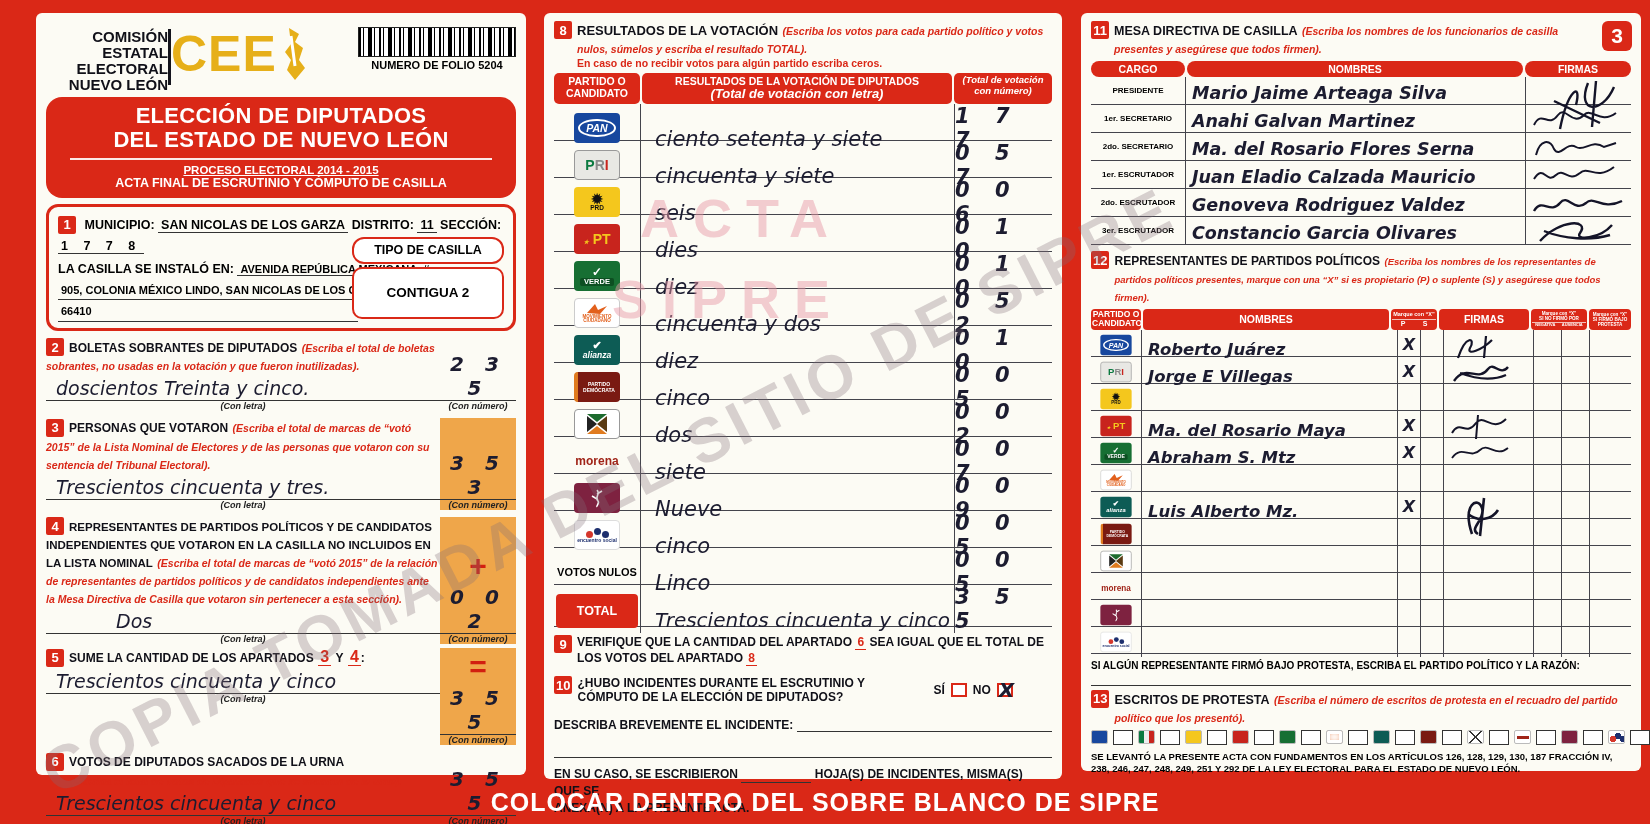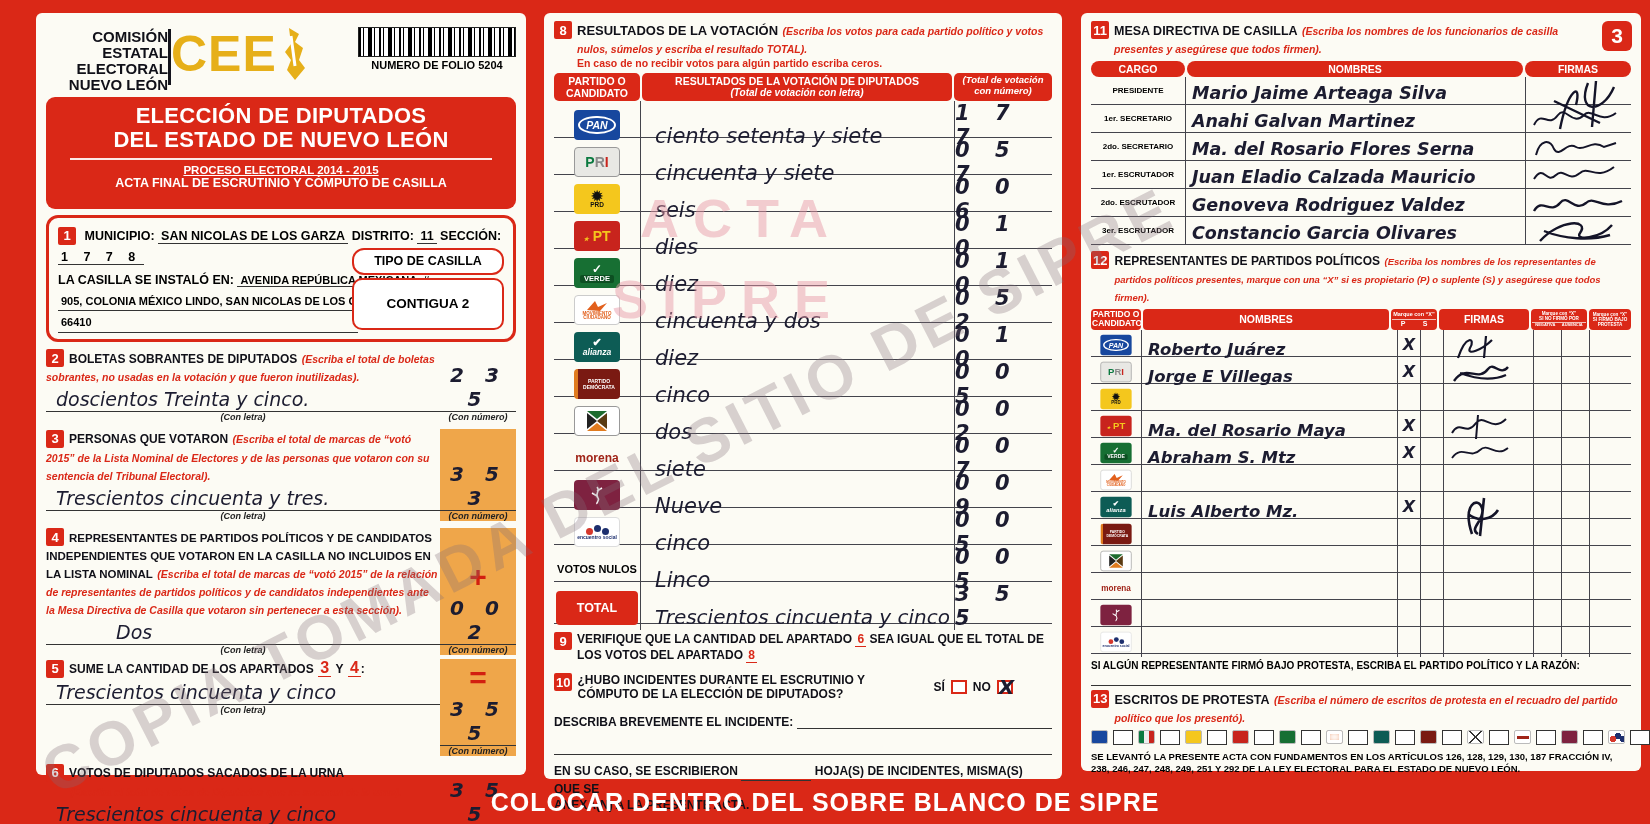--- a/index.html
+++ b/index.html
@@ -13,21 +13,21 @@
 
   
   .hdr { display:flex; align-items:flex-start; height:74px; }
   .org { width:122px; text-align:right; font-weight:800; font-size:15px; line-height:1.07; padding-top:8px; color:#101018; }
   .vdiv { width:3px; height:56px; background:#14141c; margin-top:8px; }
   .cee { font-size:50px; font-weight:800; color:#e6af19; letter-spacing:1px; line-height:66px; display:flex; align-items:center; }
   .bars { margin-left:auto; width:158px; text-align:center; padding-top:6px; }
   .barcode { height:30px; background:repeating-linear-gradient(90deg,#000 0 2px,#fff 2px 4px,#000 4px 5px,#fff 5px 9px,#000 9px 13px,#fff 13px 15px,#000 15px 16px,#fff 16px 20px); border:1px solid #222; }
   .folio { font-size:11px; font-weight:700; margin-top:2px; white-space:nowrap; }
 
-  .banner { background:var(--red); border-radius:9px; color:#fff; text-align:center; padding:7px 8px 19px; margin-top:2px; }
+  .banner { background:var(--red); border-radius:16px; color:#fff; text-align:center; padding:7px 8px 8px; margin-top:2px; }
   .banner .t { font-size:22px; font-weight:800; line-height:1.1; letter-spacing:.3px; }
   .banner hr { border:none; border-top:2px solid rgba(255,255,255,.9); margin:6px 16px 4px; }
   .banner .s1 { font-size:11.5px; font-weight:800;text-decoration:underline; }
   .banner .s2 { font-size:12.5px; font-weight:800; }
 
   
   .nbx { background:var(--red); color:#fff; font-weight:800; min-width:18px; height:18px; padding:0 2px; display:inline-flex; align-items:center; justify-content:center; font-size:13px; border-radius:2px; flex:none; margin-right:5px; }
   .tt { font-weight:800; font-size:12px; color:#101018; }
   .instr { color:var(--red); font-style:italic; font-weight:700; font-size:10.5px; }
   .ref { color:var(--red); font-weight:800; border-bottom:1.6px solid var(--red); padding:0 2px; }
@@ -47,21 +47,21 @@
   .op { color:#d21f10; font-size:30px; font-weight:800; text-align:center; line-height:1; margin:4px 0; }
   .writeline { border-bottom:1.6px solid #333; min-height:27px; display:flex; align-items:flex-end; padding:0 4px 1px 10px; }
   .writeline .hw { font-size:19px; white-space:nowrap; }
   .numline { border-bottom:1.6px solid #333; text-align:center; }
   .numline .hw { font-size:20px; font-weight:600; letter-spacing:7px; }
   .sub { font-size:9px; font-weight:700; font-style:italic; text-align:center; color:#222; }
 
   
   .t8h { display:grid; grid-template-columns:86px 1fr 98px; gap:2px; margin-top:4px; }
   .t8h > div { background:var(--red); color:#fff; font-weight:800; font-size:10.5px; text-align:center; border-radius:5px; padding:2px 2px; line-height:1.15; }
-  .t8h .sm { font-weight:700; font-style:italic; font-size:10px; display:block; }
+  .t8h .sm { font-weight:700; font-style:italic; font-size:13px; display:block; }
   .t8r { display:grid; grid-template-columns:86px 1fr 98px; border-bottom:1.6px solid var(--line); height:37px; }
   .t8r .c1 { display:flex; align-items:center; justify-content:center; }
   .t8r .c2 { border-left:1.5px solid var(--line); display:flex; align-items:flex-end; padding:0 2px 1px 14px; }
   .t8r .c2 .hw { font-size:21px; white-space:nowrap; }
   .t8r .c3 { border-left:1.5px solid var(--line); display:flex; align-items:flex-end; justify-content:center; }
   .t8r .c3 .hw { font-size:21px; font-weight:600; letter-spacing:9px; }
   .t8r.total { height:42px; border-bottom:1.6px solid var(--line); }
   .totbox { background:var(--red); color:#fff; font-weight:800; font-size:12.5px; display:flex; align-items:center; justify-content:center; width:82px; height:34px; border-radius:4px; margin-top:4px; }
   .vn { font-weight:800; font-size:11px; }
 

